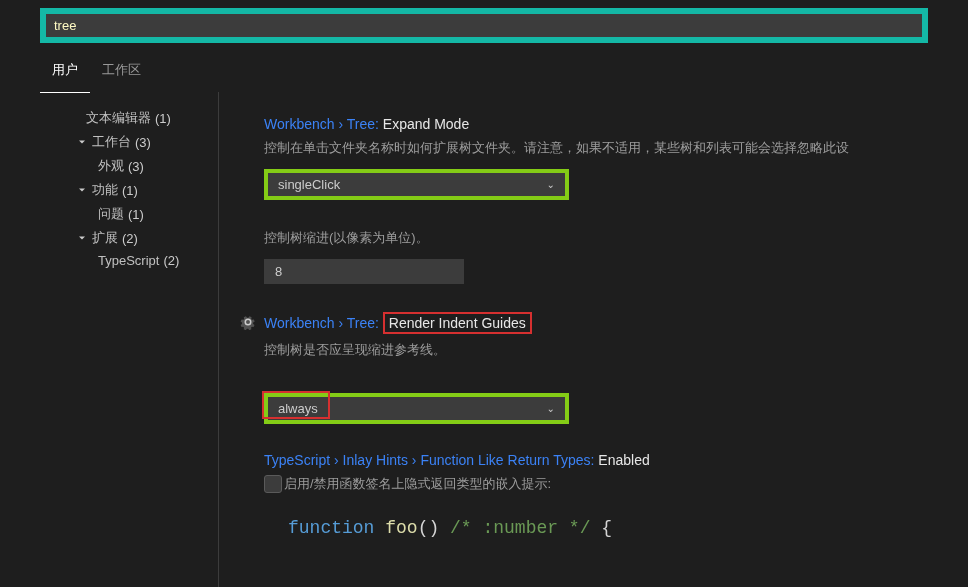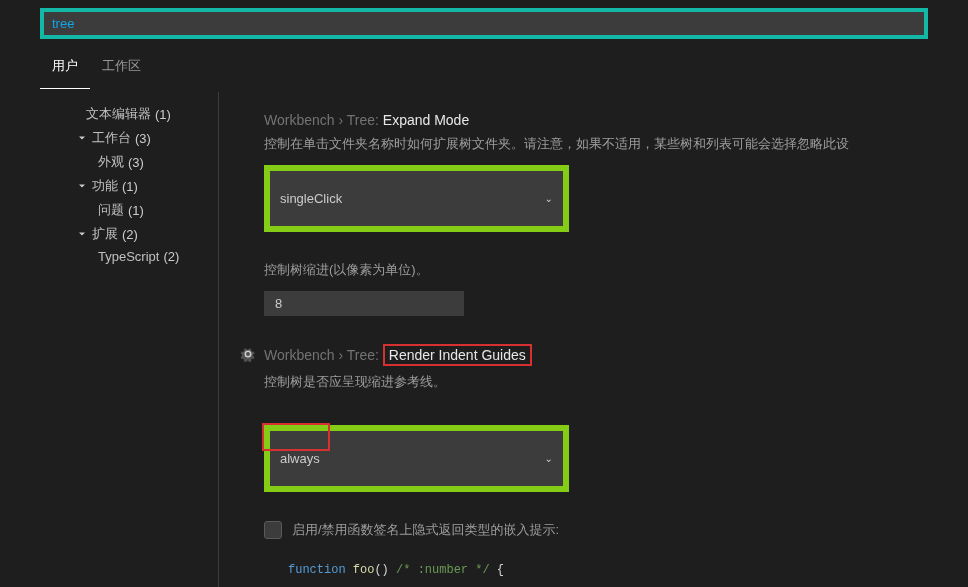--- a/index.html
+++ b/index.html
@@ -15,22 +15,22 @@
       width: 968px;
       height: 587px;
       overflow: hidden;
     }
     .search-bar {
       padding: 8px 40px 0 40px;
     }
     .search-input {
       width: 100%;
       background: #3c3c3c;
-      border: 4px solid #14b8a6;
-      color: #0ea5e9;
+      border: 6px solid #14b8a6;
+      color: #fef9c3;
       padding: 4px 8px;
       font-size: 13px;
       outline: none;
     }
     .tabs {
       display: flex;
       padding: 12px 40px 0 40px;
       border-bottom: 1px solid transparent;
     }
     .tab {
@@ -98,41 +98,41 @@
       padding: 10px 20px 18px 38px;
       position: relative;
     }
     .setting-header {
       font-size: 14px;
       color: #e7e7e7;
       margin-bottom: 6px;
     }
     .setting-header .path {
       font-weight: normal;
-      color: #737373;
+      color: #3b82f6;
     }
     .setting-header .title {
       font-weight: normal;
       color: #e7e7e7;
     }
     .setting-desc {
       font-size: 13px;
       color: #9d9d9d;
       margin-bottom: 10px;
       line-height: 1.6;
     }
     .select-control {
       position: relative;
       width: 305px;
     }
     .select-box {
       background: #3c3c3c;
-      border: 6px solid #84cc16;
-      color: #cccccc;
-      padding: 20px 10px;
+      border: 4px solid #84cc16;
+      color: #cccccc;
+      padding: 4px 10px;
       width: 100%;
       display: flex;
       justify-content: space-between;
       align-items: center;
       cursor: pointer;
       font-size: 13px;
     }
     .select-chevron {
       font-size: 10px;
     }
@@ -154,34 +154,34 @@
       color: #cccccc;
     }
     .highlight-box-title {
       border: 2px solid #d63030;
       padding: 1px 4px;
       display: inline-block;
     }
     .checkbox-row {
       display: flex;
       align-items: flex-start;
-      gap: 10px;
+      gap: 2px;
     }
     .checkbox {
       width: 18px;
       height: 18px;
       background: #3c3c3c;
       border: 1px solid #5a5a5a;
       border-radius: 3px;
       flex-shrink: 0;
       margin-top: 1px;
     }
     .code-block {
       font-family: Consolas, "Courier New", monospace;
-      font-size: 12px;
+      font-size: 18px;
       line-height: 1.5;
       padding-left: 24px;
       margin-top: 20px;
     }
     .kw { color: #569cd6; }
     .fn { color: #dcdcaa; }
     .cmt { color: #6a9955; }
     .dt { color: #4ec9b0; }
     .punct { color: #d4d4d4; }
     .indent1 { padding-left: 0; }
@@ -283,20 +283,23 @@
           <div class="select-box">
             <span>always</span>
             <span class="select-chevron">⌄</span>
           </div>
         </div>
         <div style="position:absolute; left:-2px; top:-2px; width:68px; height:28px; border:2px solid #d63030; pointer-events:none;"></div>
       </div>
     </div>
 
     <div class="setting-item">
+      <div class="setting-header">
+        <span class="path">TypeScript › Inlay Hints › Function Like Return Types: </span><span class="title">Enabled</span>
+      </div>
       <div class="checkbox-row">
         <div class="checkbox"></div>
         <div class="setting-desc" style="margin-bottom:0;">启用/禁用函数签名上隐式返回类型的嵌入提示:</div>
       </div>
       <div class="code-block">
         <div class="indent1">
           <span class="kw">function</span><span class="fn"> foo</span><span class="punct">()</span><span class="cmt"> /* :number */ </span><span class="punct">{</span>
         </div>
       </div>
     </div>

